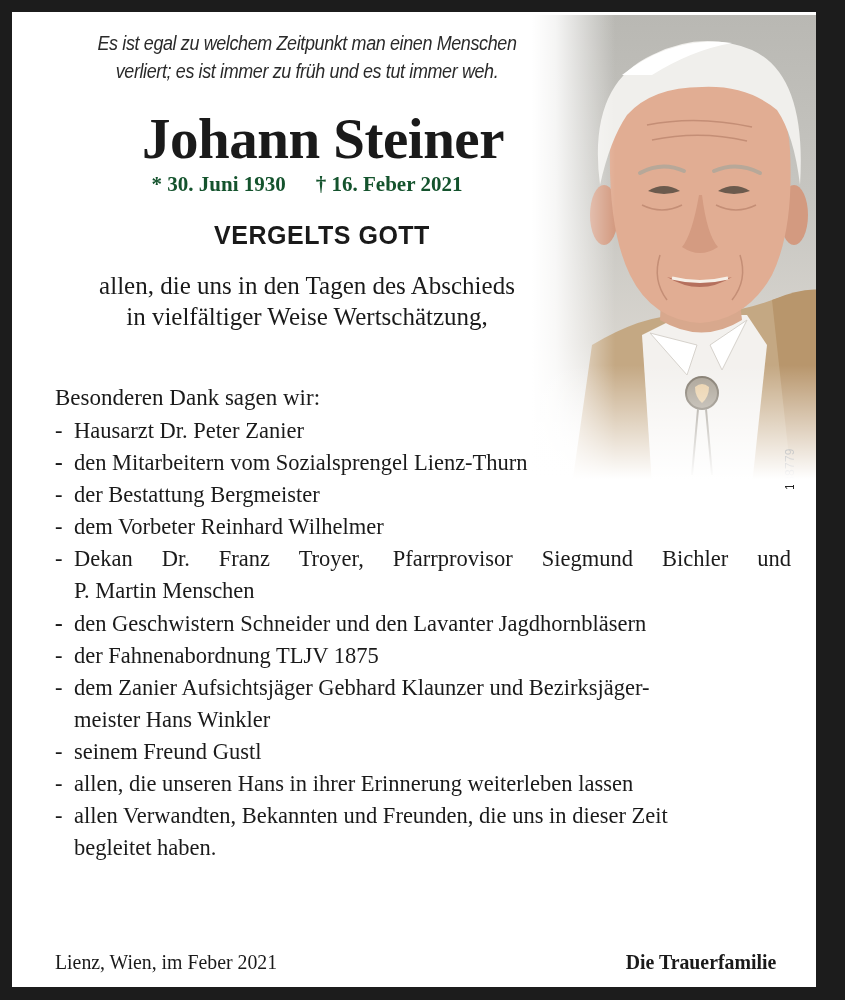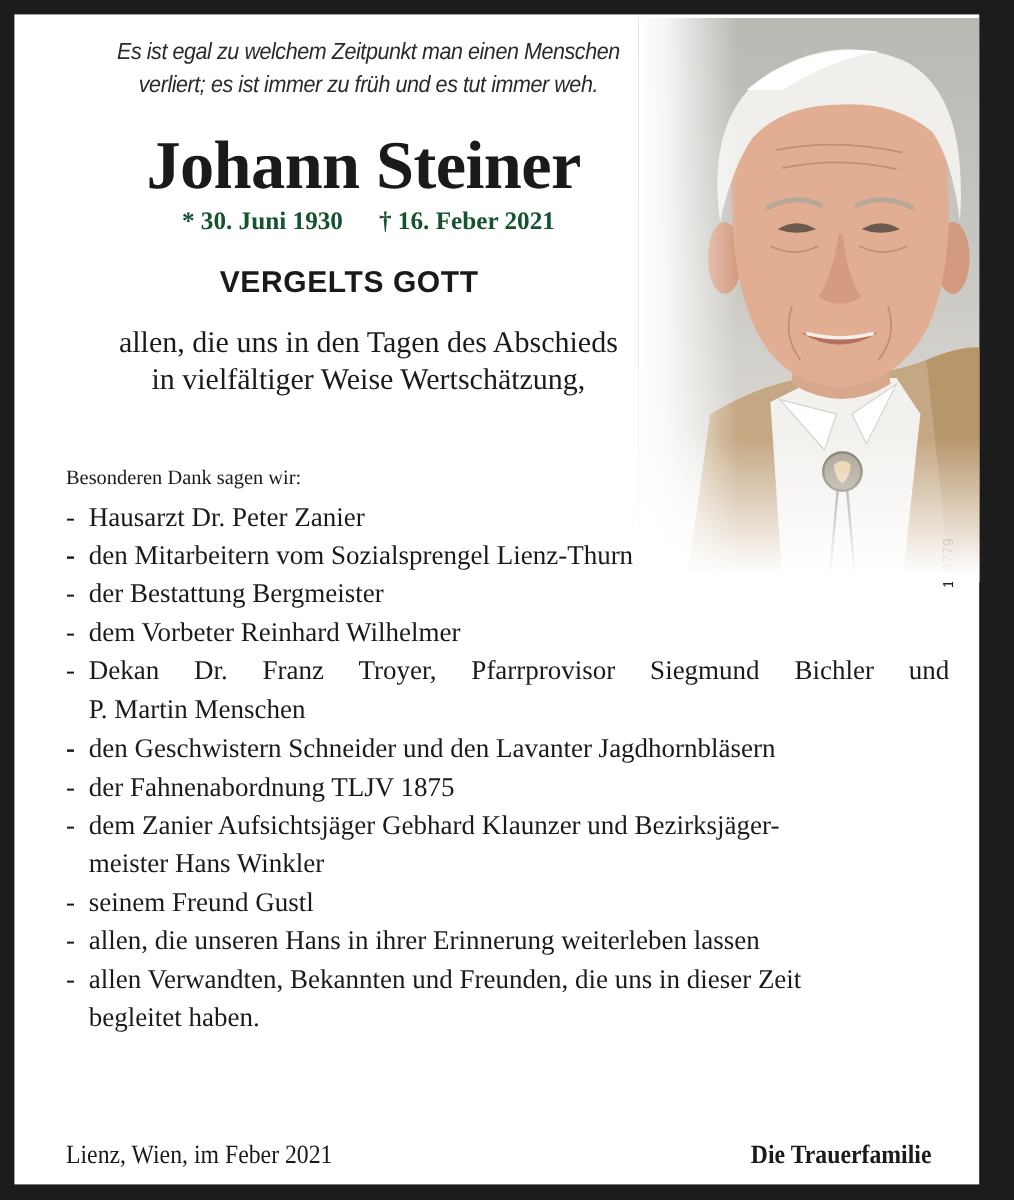--- a/index.html
+++ b/index.html
@@ -58,21 +58,21 @@
       font-style: italic;
       font-size: 19.5px;
       line-height: 28px;
       color: #2a2a2a;
       letter-spacing: -0.4px;
       transform: scaleX(0.92);
       transform-origin: center top;
     }
     .name {
       position: absolute;
-      left: 36px; top: 95px;
+      left: 56px; top: 95px;
       width: 510px;
       text-align: center;
       font-family: "Liberation Serif", serif;
       font-weight: bold;
       font-size: 57px;
       line-height: 64px;
       color: #1a1a1a;
       letter-spacing: -0.5px;
     }
     .dates {
@@ -82,21 +82,21 @@
       text-align: center;
       font-family: "Liberation Serif", serif;
       font-weight: bold;
       font-size: 21px;
       line-height: 28px;
       color: #14532d;
     }
     .dates .gap { display: inline-block; width: 30px; }
     .vergelts {
       position: absolute;
-      left: 24px; top: 207px;
+      left: 55px; top: 207px;
       width: 510px;
       text-align: center;
       font-family: "Liberation Sans", sans-serif;
       font-weight: bold;
       font-size: 25px;
       line-height: 32px;
       color: #1a1a1a;
       letter-spacing: 0.5px;
     }
     .thanks {
@@ -107,21 +107,21 @@
       font-family: "Liberation Serif", serif;
       font-size: 25px;
       line-height: 31px;
       color: #1a1a1a;
     }
     .thanks div { white-space: nowrap; }
     .dank-intro {
       position: absolute;
       left: 43px; top: 370px;
       font-family: "Liberation Serif", serif;
-      font-size: 17px;
+      font-size: 23px;
       line-height: 31px;
       color: #1a1a1a;
     }
     .list {
       position: absolute;
       left: 43px; top: 403px;
       width: 736px;
       margin: 0; padding: 0;
       list-style: none;
       font-family: "Liberation Serif", serif;

